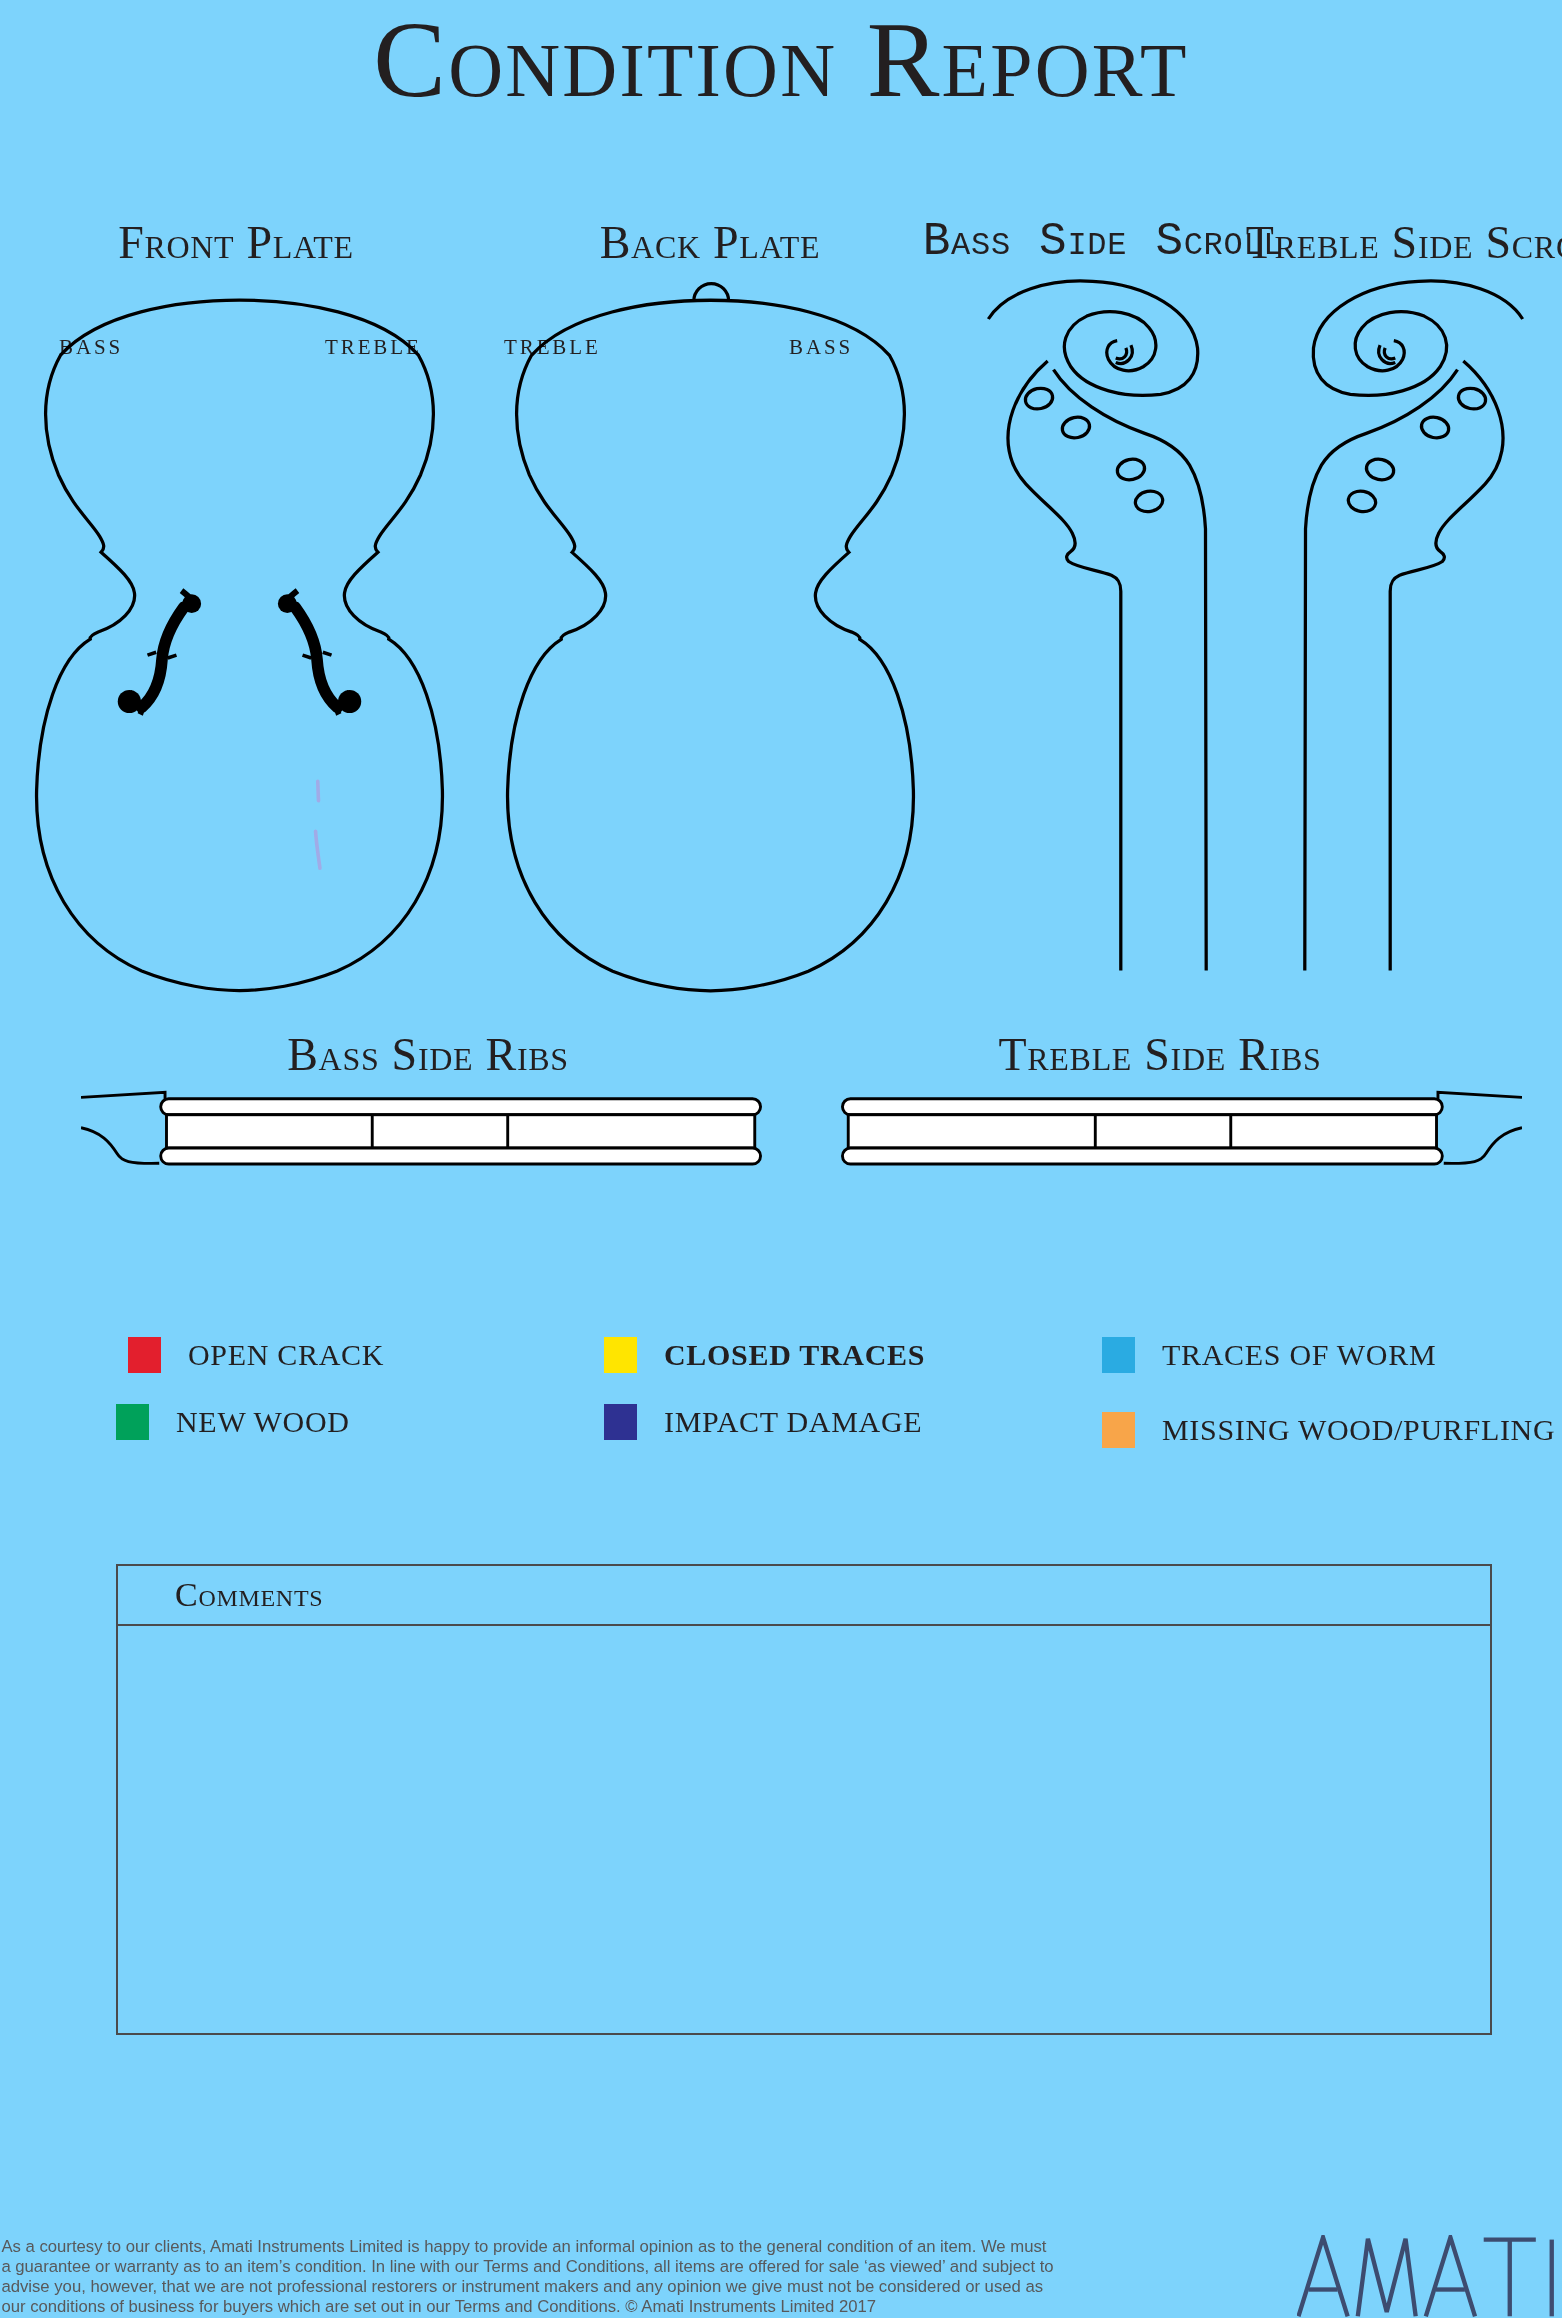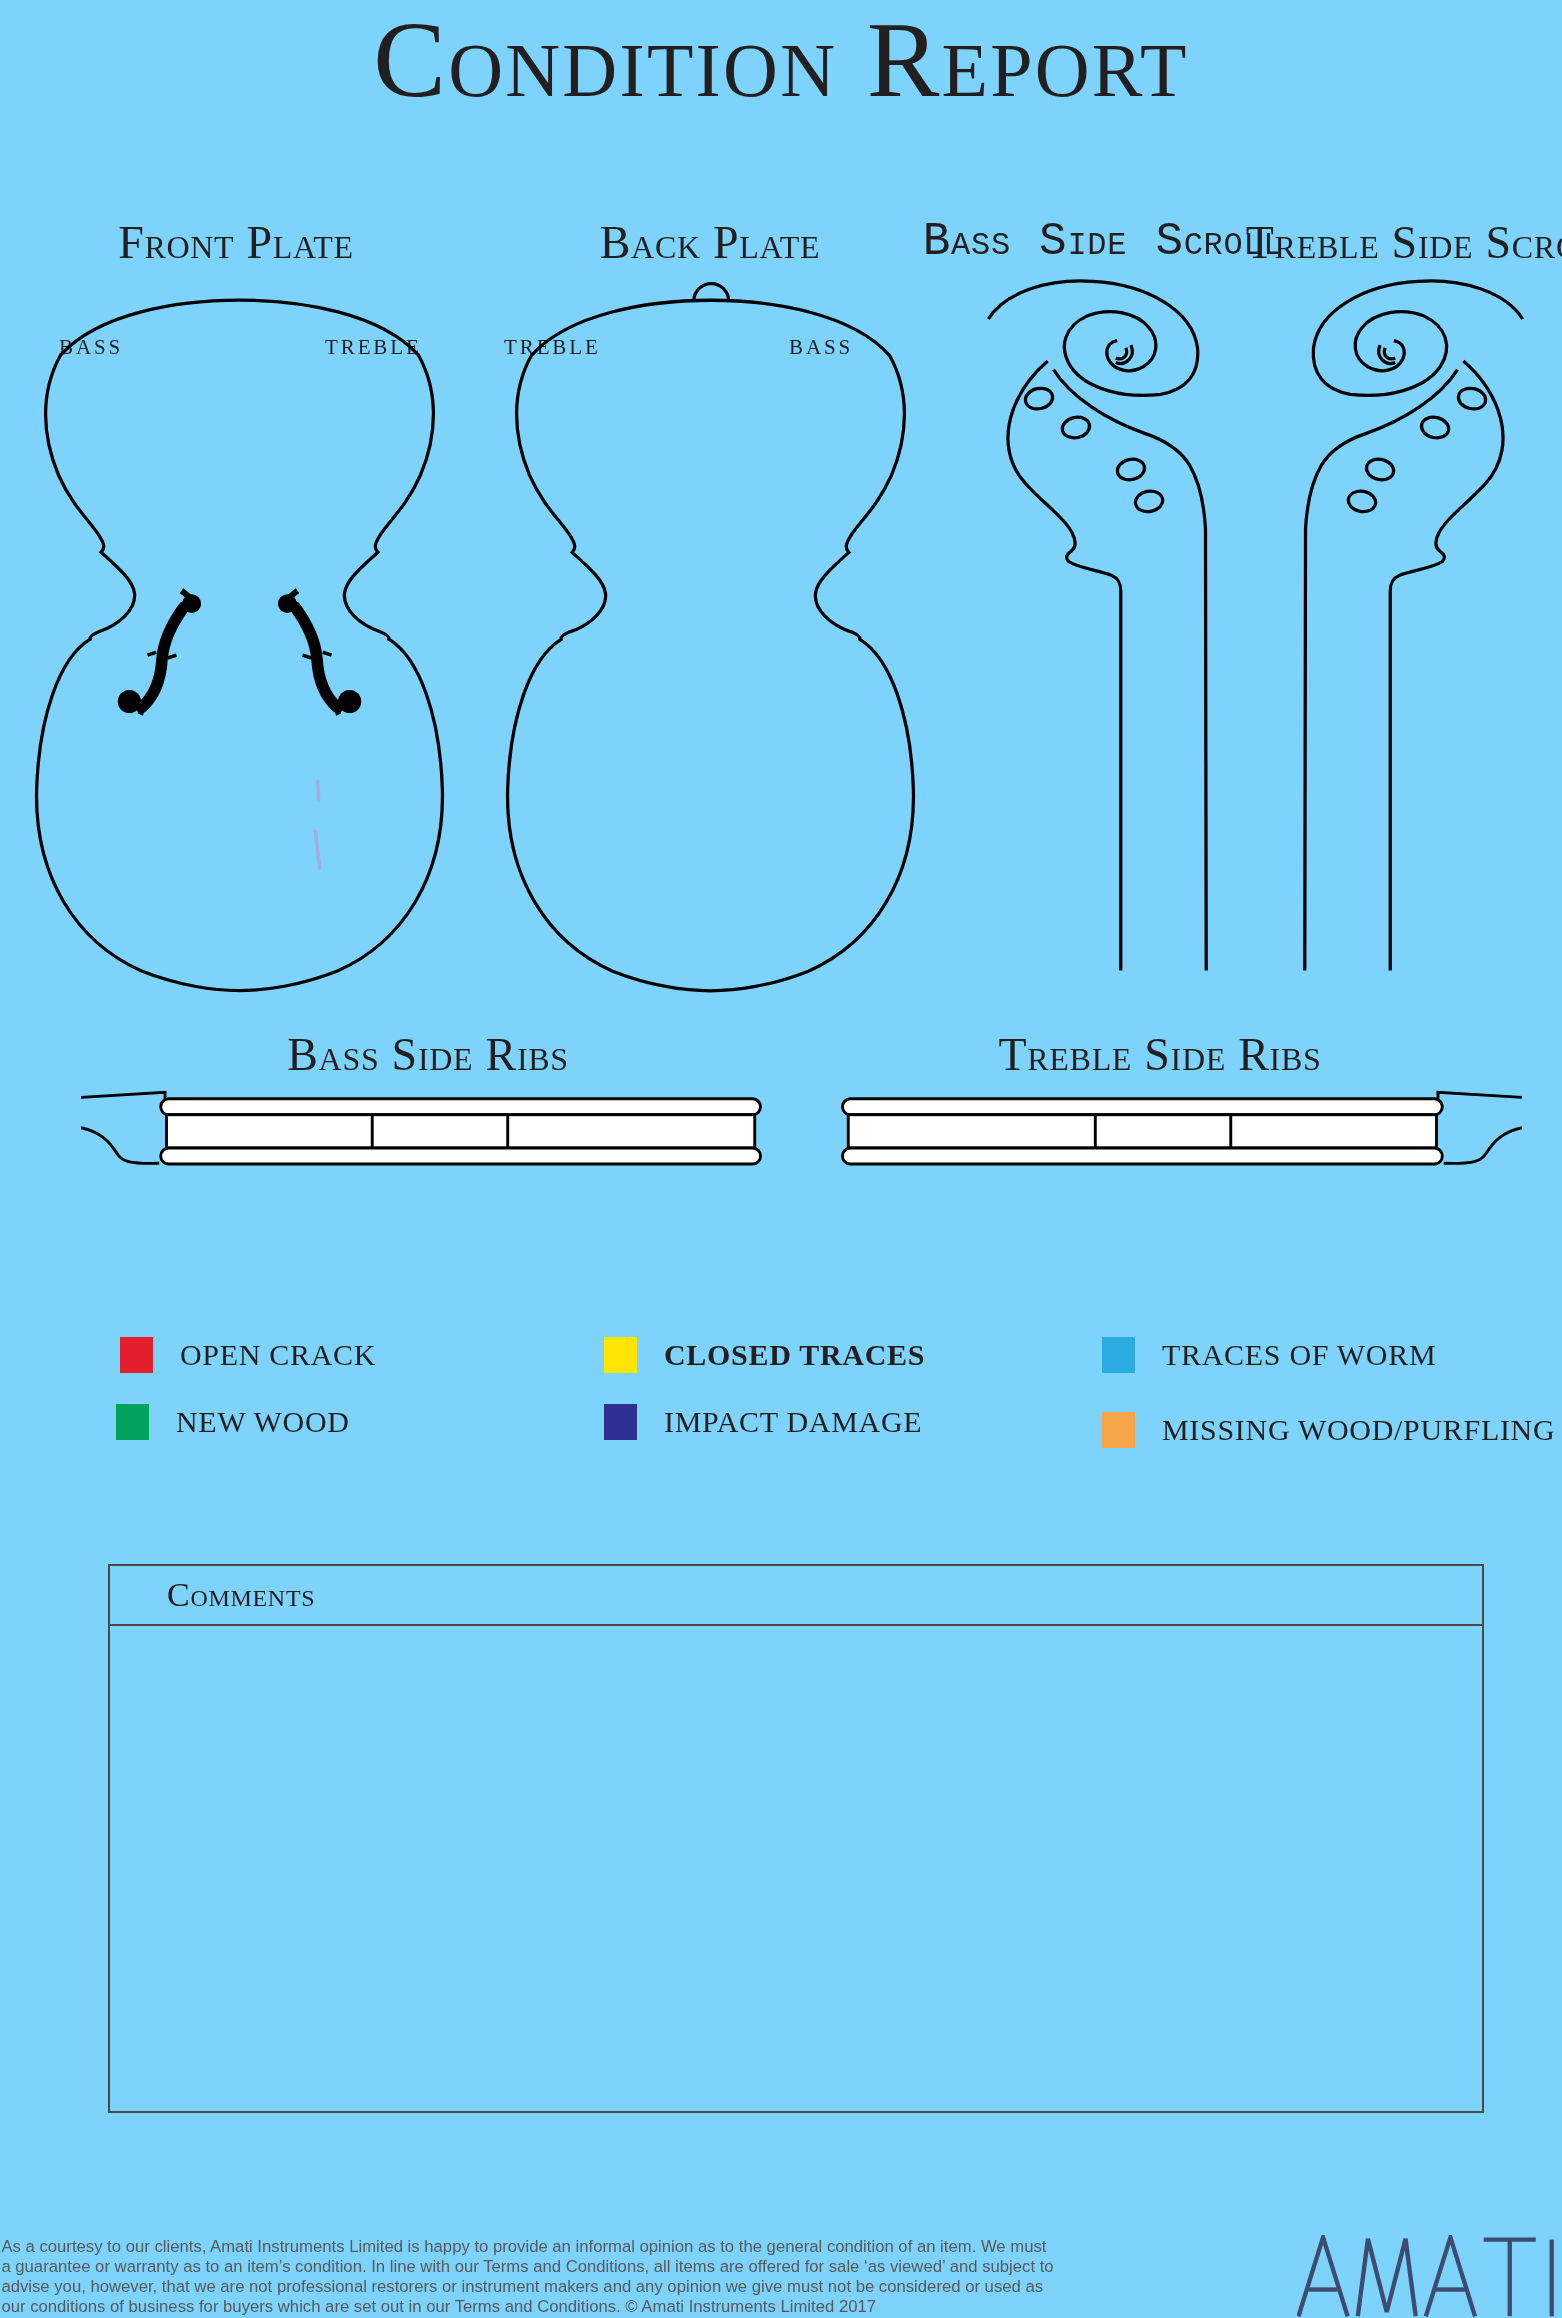--- a/index.html
+++ b/index.html
@@ -6,21 +6,21 @@
   #page{position:relative;width:1563px;height:2319px;background:#7dd3fc;overflow:hidden;
         font-family:"Liberation Serif",serif;color:#231f20;}
   .abs{position:absolute;}
   .center{transform:translateX(-50%);white-space:nowrap;}
   #title{top:-2.9px;left:781px;font-size:109px;letter-spacing:2.2px;font-variant:small-caps;}
   .hdr{font-size:46px;letter-spacing:0.7px;font-variant:small-caps;}
   .sidelbl{font-size:21px;letter-spacing:2.9px;}
   .legend-item{position:absolute;display:flex;align-items:center;gap:27px;}
   .swatch{width:33px;height:36px;flex:0 0 auto;}
   .legend-label{font-size:30px;letter-spacing:0.7px;line-height:36px;white-space:nowrap;}
-  #comments-box{left:108px;top:1564px;width:1376px;height:549px;border:2.2px solid #4a4a4c;box-sizing:border-box;}
+  #comments-box{left:116px;top:1564px;width:1376px;height:471px;border:2.2px solid #4a4a4c;box-sizing:border-box;}
   #comments-header{height:58px;border-bottom:2.2px solid #4a4a4c;display:flex;align-items:center;padding-left:57px;}
   #comments-title{font-size:34px;letter-spacing:0.7px;font-variant:small-caps;}
   #comments-area{width:100%;height:489px;}
   #footer{left:1.4px;top:2237px;width:1276px;font-family:"Liberation Sans",sans-serif;
           font-size:16.7px;line-height:20px;color:#58595b;}
   svg{display:block;}
   .mirror{transform:scale(-1,1);}
 </style>
 </head>
 <body>
@@ -159,21 +159,21 @@
       <path d="M 0 52 C 28 58, 40 72, 50 88 C 56 98, 66 102, 108 101"></path>
       <rect x="110" y="12" width="828" height="22" rx="11" fill="#fff"></rect>
       <rect x="118" y="34" width="812" height="46" fill="#fff"></rect>
       <line x1="402" y1="34" x2="402" y2="80"></line>
       <line x1="589" y1="34" x2="589" y2="80"></line>
       <rect x="110" y="80" width="828" height="22" rx="11" fill="#fff"></rect>
     </g>
   </svg>
 
   <div class="abs" style="left:0;top:1337px;width:1563px;height:109px;">
-    <div class="legend-item" style="left:120px;top:0;">
+    <div class="legend-item" style="left:128px;top:0;">
       <div class="swatch" style="background: rgb(227, 31, 45);"></div>
       <div class="legend-label">OPEN CRACK</div>
     </div>
     <div class="legend-item" style="left:604px;top:0;">
       <div class="swatch" style="background: rgb(255, 229, 0);"></div>
       <div class="legend-label" style="font-weight: bold;">CLOSED TRACES</div>
     </div>
     <div class="legend-item" style="left:1102px;top:0;">
       <div class="swatch" style="background: rgb(42, 171, 226);"></div>
       <div class="legend-label">TRACES OF WORM</div>

